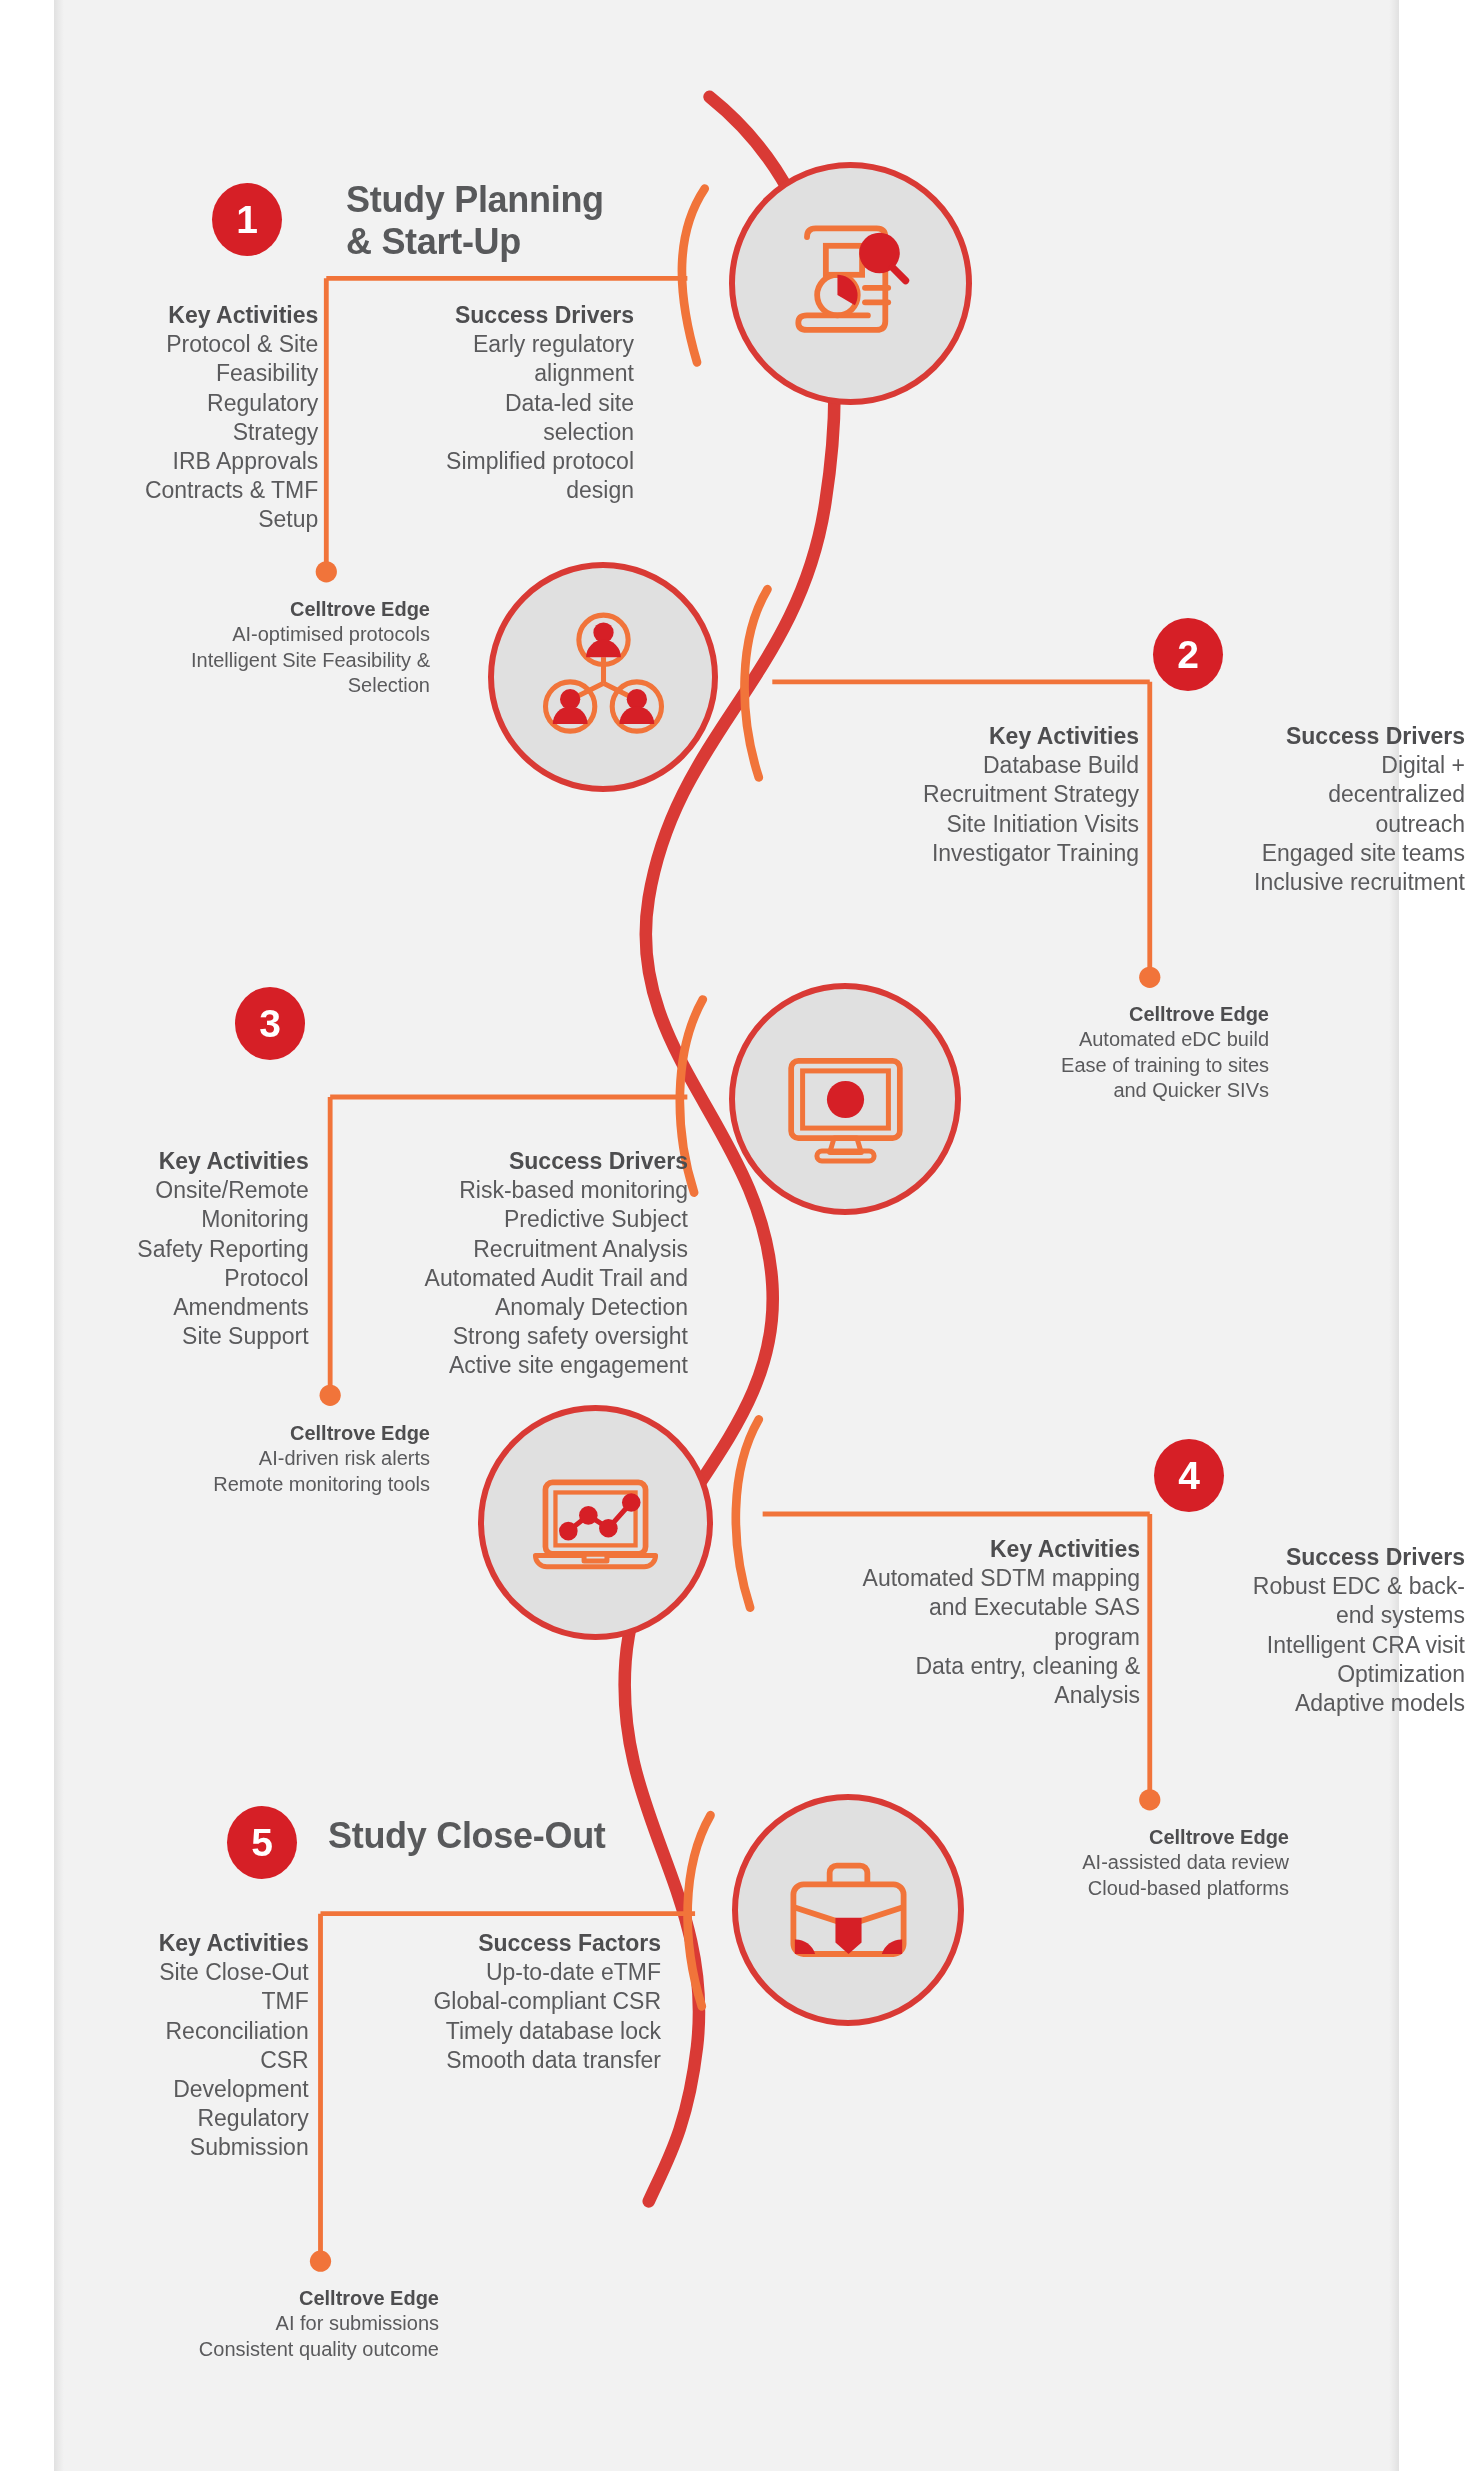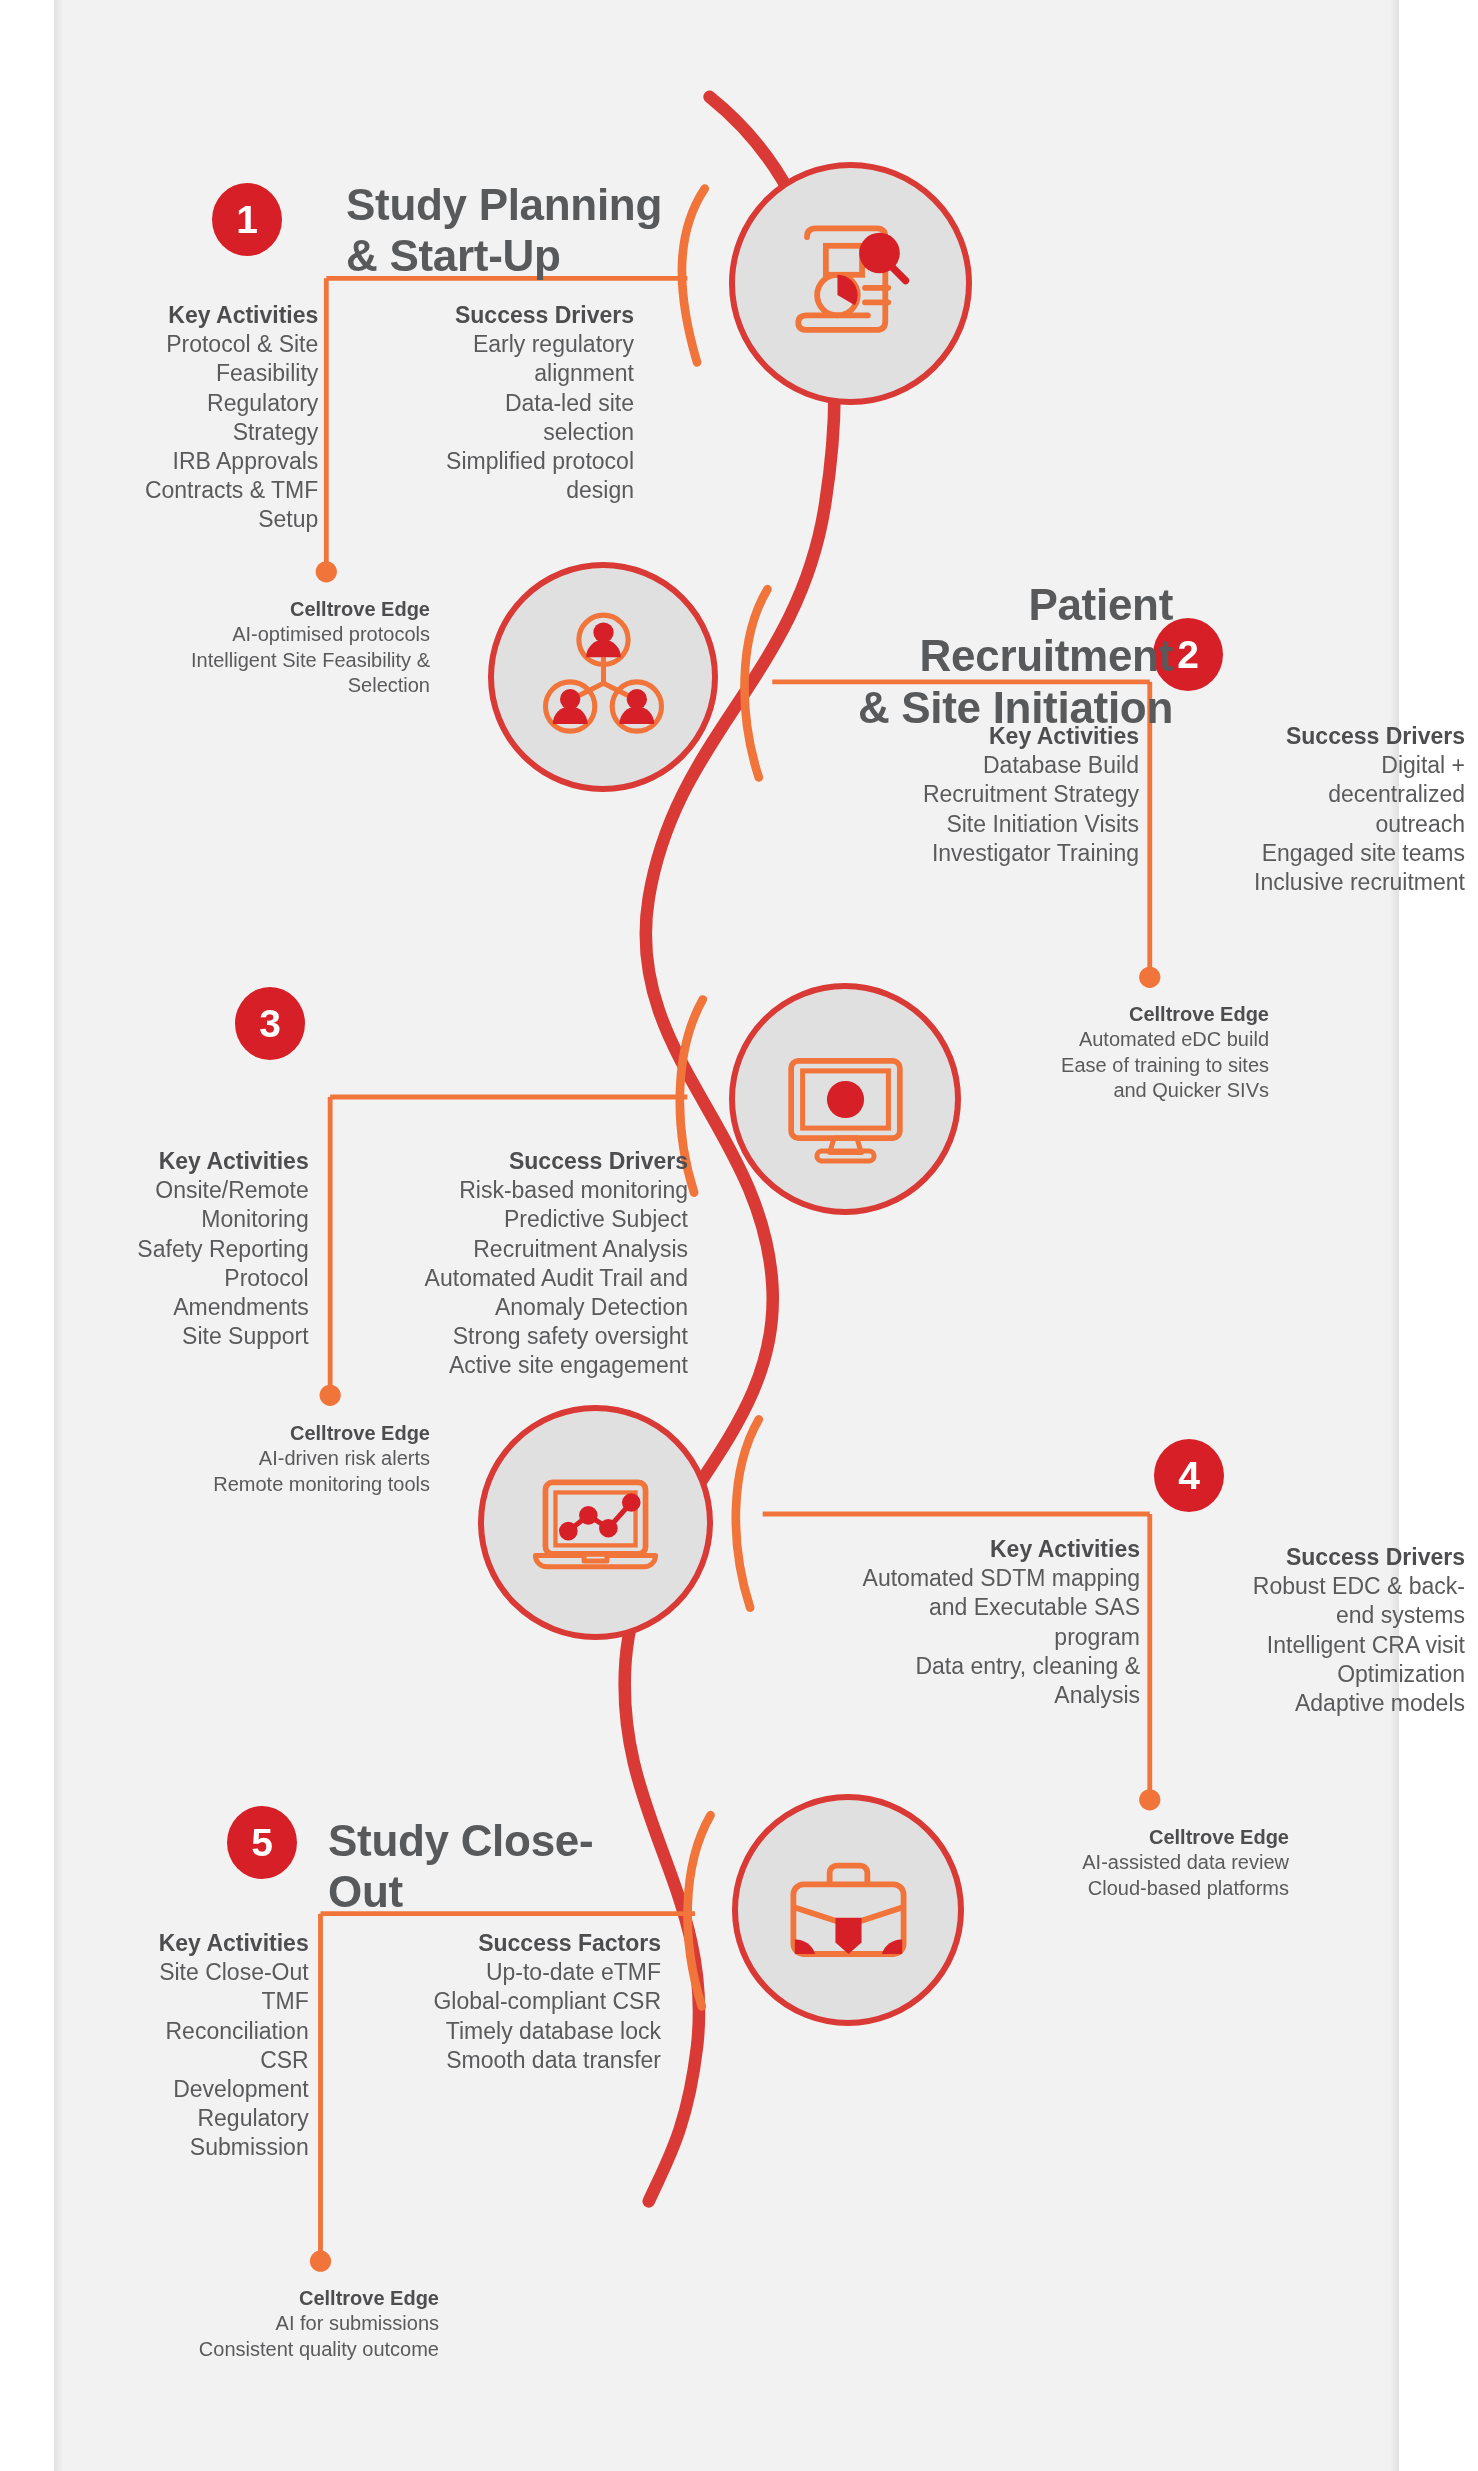--- a/index.html
+++ b/index.html
@@ -28,21 +28,21 @@
   
   .badge{
     position:absolute;width:70px;height:73px;border-radius:50%;
     background:#d61f26;color:#fff;
     display:flex;align-items:center;justify-content:center;
     font-size:39px;font-weight:bold;line-height:1;
   }
   
   .stage-title{
     position:absolute;color:#58595b;font-weight:bold;
-    font-size:44px;line-height:1.17;letter-spacing:-0.3px;
+    font-size:36px;line-height:1.17;letter-spacing:-0.3px;
   }
   .stage-title.right{text-align:right;}
 
   
   .medallion{
     position:absolute;border-radius:50%;
     background:#e0e0e0;border:6.8px solid #d93a35;
     box-sizing:border-box;
     display:flex;align-items:center;justify-content:center;
   }
@@ -149,24 +149,20 @@
 
   <div class="edge r" style="left:29px;top:597px;width:401px;">
     <span class="hd">Celltrove Edge</span>
     <span class="ln">AI-optimised protocols</span>
     <span class="ln">Intelligent Site Feasibility &amp;</span>
     <span class="ln">Selection</span>
   </div>
 
   <div class="badge" style="left:1153px;top:618px;">
     <span>2</span>
-  </div>
-  <div class="stage-title right" style="left:772px;top:579px;width:401px;">
-    <span>Patient Recruitment</span><br>
-    <span>&amp; Site Initiation</span>
   </div>
 
   <div class="medallion" style="left:488px;top:562px;width:230px;height:230px;">
     <svg width="145" height="145" viewBox="0 0 100 100">
       <line x1="50" y1="36" x2="50" y2="54" stroke="#f1743a" stroke-width="3.5"></line>
       <line x1="50" y1="54" x2="30" y2="64" stroke="#f1743a" stroke-width="3.5"></line>
       <line x1="50" y1="54" x2="70" y2="64" stroke="#f1743a" stroke-width="3.5"></line>
       <g>
         <circle cx="50" cy="24" r="17" fill="none" stroke="#f1743a" stroke-width="3.5"></circle>
         <circle cx="50" cy="19" r="7" fill="#d61f26"></circle>

